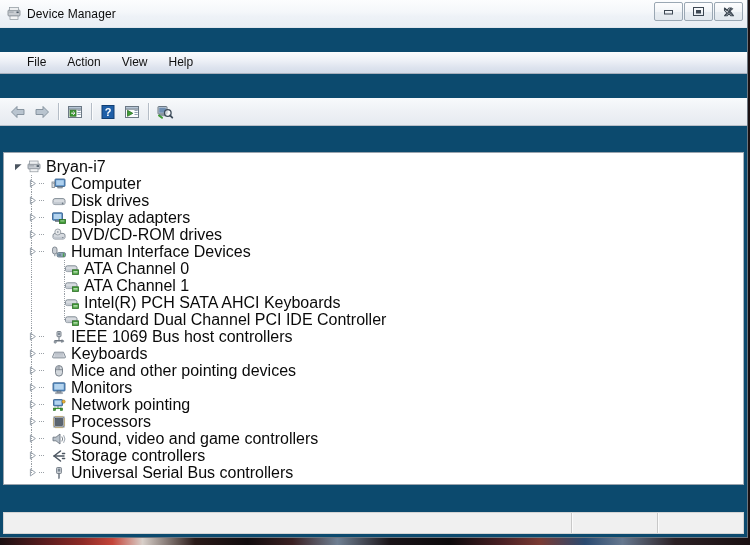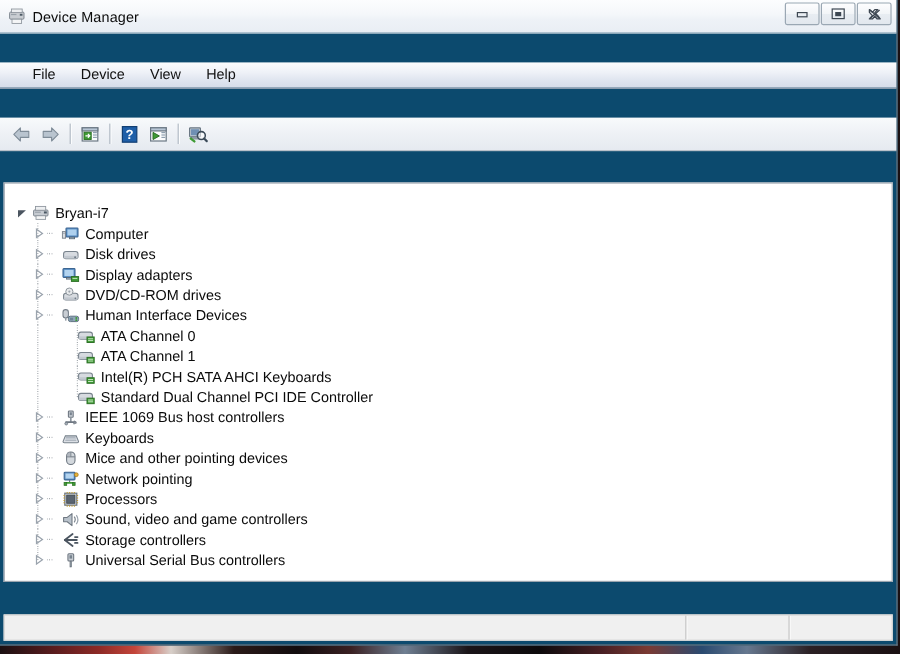--- a/index.html
+++ b/index.html
@@ -135,22 +135,22 @@
   #panel {
     flex: 1 1 auto;
     margin: 2px 3px 0 3px;
     background: #ffffff;
     border: 1px solid #9aa4ae;
     border-right-color: #aab3bc;
     overflow: hidden;
     position: relative;
   }
   #tree {
-    padding-top: 16px;
-    font-size: 12px;
+    padding-top: 5px;
+    font-size: 16px;
     color: #0a0a0a;
     user-select: none;
   }
   .row {
     height: 17px;
     display: flex;
     align-items: center;
     white-space: nowrap;
     position: relative;
   }
@@ -257,21 +257,21 @@
         <svg width="14" height="12" viewBox="0 0 14 12">
           <path d="M2.5 2 L5 4.3 L7 2 L9.5 2 L7 4.5 L9.5 7 L11.5 9.8 L9 9.8 L7 7.5 L5 9.8 L2.5 9.8 L5 7 L2.5 4.3 Z" fill="none" stroke="#3d4752" stroke-width="1.1" stroke-linejoin="round"></path>
           <path d="M3 2.4 L11 9.4 M11 2.4 L3 9.4" stroke="#3d4752" stroke-width="1.1"></path>
         </svg>
       </div>
     </div>
   </div>
 
   <div id="menubar">
     <div class="menu-item">File</div>
-    <div class="menu-item">Device</div>
+    <div class="menu-item">Action</div>
     <div class="menu-item">View</div>
     <div class="menu-item">Help</div>
   </div>
 
   <div id="toolbar">
 
     <div class="tb-btn">
       <svg width="18" height="16" viewBox="0 0 18 16">
         <path d="M8 2.5 L2.5 8 L8 13.5 L8 10.5 L15 10.5 L15 5.5 L8 5.5 Z" fill="#b9c4cf" stroke="#7f8c98" stroke-width="0.9" stroke-linejoin="round"></path>
       </svg>
@@ -604,20 +604,41 @@
           <svg width="16" height="14" viewBox="0 0 16 14">
             <rect x="4.5" y="1.6" width="7" height="10.5" rx="3.4" fill="#d3d8dd" stroke="#6e7781" stroke-width="0.9"></rect>
             <path d="M8 1.8 L8 5.6" stroke="#6e7781" stroke-width="0.8"></path>
             <path d="M4.7 5.7 L11.3 5.7" stroke="#6e7781" stroke-width="0.8"></path>
             <rect x="5" y="2" width="2.8" height="3.4" fill="#9fa8b1" opacity="0.65"></rect>
           </svg>
         </span>
         <span class="label">Mice and other pointing devices</span>
       </div>
 
+      <div class="row">
+        <span class="spacer" style="width:22px"></span>
+        <span class="vline" style="left:27px;top:0;height:17px"></span>
+        <span class="twisty">
+          <svg width="9" height="9" viewBox="0 0 9 9">
+              <path d="M2.4 1 L2.4 8 L7.4 4.5 Z" fill="none" stroke="#9aa3ad" stroke-width="1"></path>
+            </svg>
+        </span>
+        <span class="connect">
+            <span class="hline" style="left:0;top:8px;width:6px"></span>
+          </span>
+        <span class="icon-holder">
+          <svg width="16" height="14" viewBox="0 0 16 14">
+            <rect x="2" y="1.8" width="12" height="8.2" rx="0.8" fill="#5a8fc4" stroke="#3c6591" stroke-width="0.9"></rect>
+            <rect x="3.3" y="3" width="9.4" height="5.6" fill="#b4d4ef"></rect>
+            <rect x="6" y="10.1" width="4" height="1.5" fill="#9fb0c0" stroke="#53606c" stroke-width="0.6"></rect>
+            <rect x="4.3" y="11.6" width="7.4" height="1" rx="0.4" fill="#b6bec6" stroke="#6e7781" stroke-width="0.5"></rect>
+          </svg>
+        </span>
+        <span class="label">Monitors</span>
+      </div>
 
       <div class="row">
         <span class="spacer" style="width:22px"></span>
         <span class="vline" style="left:27px;top:0;height:17px"></span>
         <span class="twisty">
           <svg width="9" height="9" viewBox="0 0 9 9">
               <path d="M2.4 1 L2.4 8 L7.4 4.5 Z" fill="none" stroke="#9aa3ad" stroke-width="1"></path>
             </svg>
         </span>
         <span class="connect">

